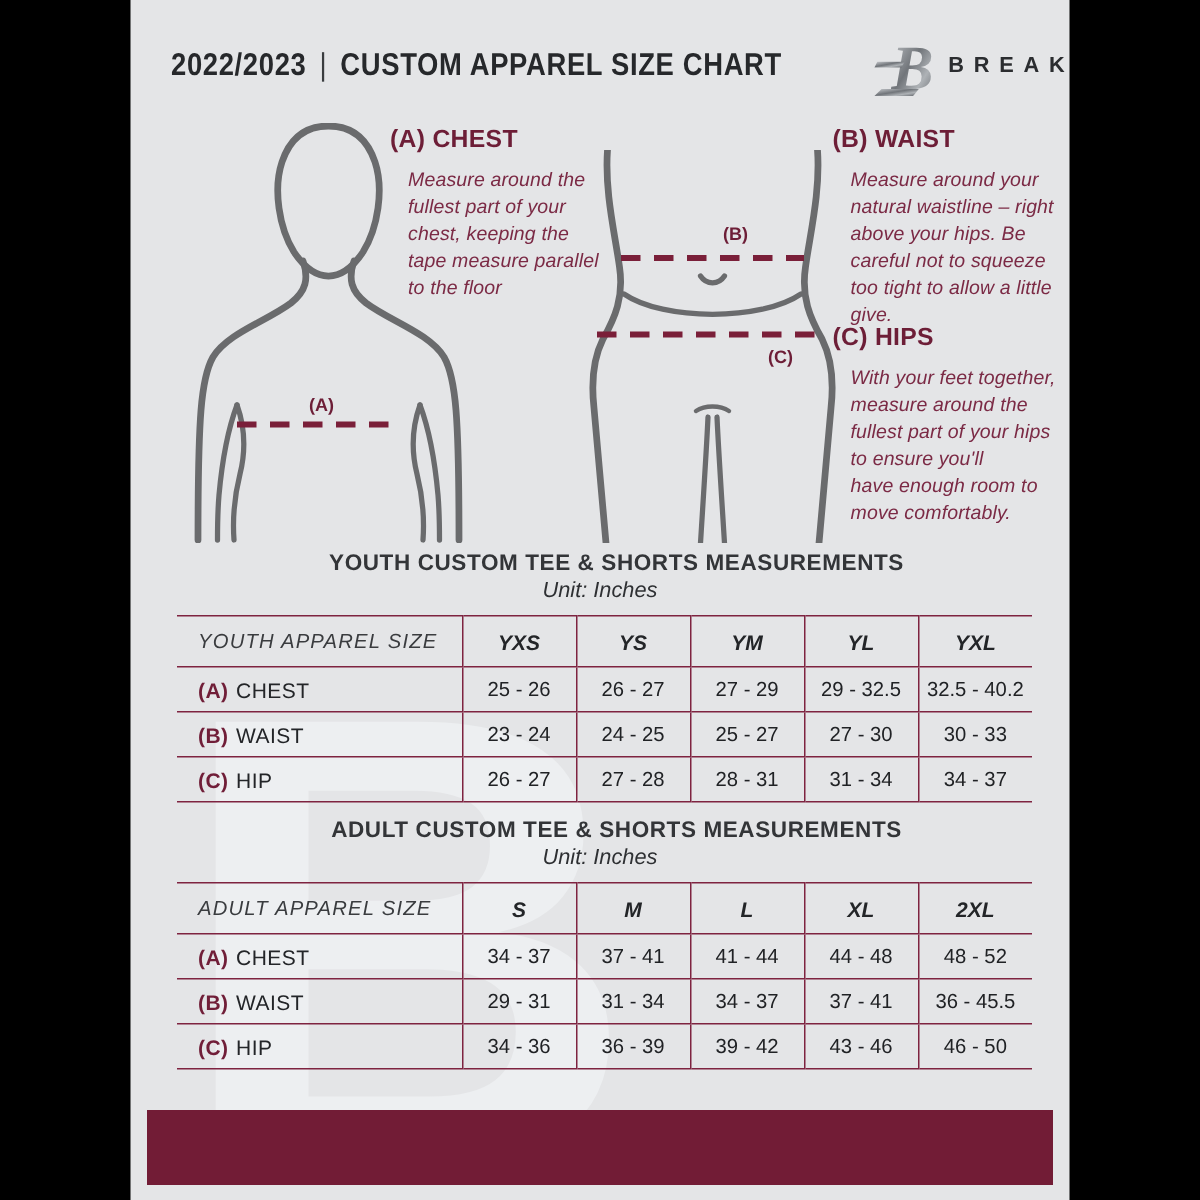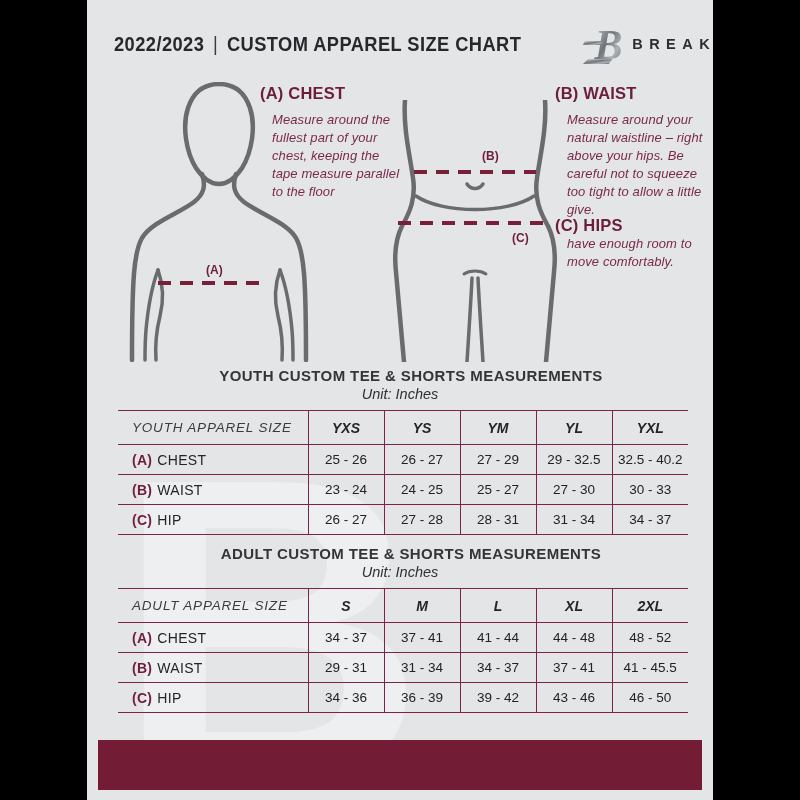--- a/index.html
+++ b/index.html
@@ -113,20 +113,21 @@
     <div class="instr" style="left:173px;top:84px;width:146px;">
       <h3>(A) CHEST</h3>
       <p>Measure around the fullest part of your chest, keeping the tape measure parallel to the floor</p>
     </div>
     <div class="instr" style="left:468px;top:84px;width:152px;">
       <h3>(B) WAIST</h3>
       <p>Measure around your natural waistline – right above your hips. Be careful not to squeeze too tight to allow a little give.</p>
     </div>
     <div class="instr" style="left:468px;top:216px;width:152px;">
       <h3>(C) HIPS</h3>
+      <p>With your feet together, measure around the fullest part of your hips to ensure you'll</p>
       <p class="cont">have enough room to move comfortably.</p>
     </div>
 
     <div class="sec-title" style="top:367px;">YOUTH CUSTOM TEE &amp; SHORTS MEASUREMENTS</div>
     <div class="sec-unit" style="top:386px;">Unit: Inches</div>
     <table class="size-table" style="top:410px;">
       <colgroup>
           <col class="lbl">
           <col>
           <col>
@@ -197,21 +198,21 @@
         <td>41 - 44</td>
         <td>44 - 48</td>
         <td>48 - 52</td>
       </tr>
       <tr>
         <td class="rowlbl"><b>(B)</b><span>WAIST</span></td>
         <td>29 - 31</td>
         <td>31 - 34</td>
         <td>34 - 37</td>
         <td>37 - 41</td>
-        <td>41 - 45.5</td>
+        <td>36 - 45.5</td>
       </tr>
       <tr>
         <td class="rowlbl"><b>(C)</b><span>HIP</span></td>
         <td>34 - 36</td>
         <td>36 - 39</td>
         <td>39 - 42</td>
         <td>43 - 46</td>
         <td>46 - 50</td>
       </tr>
     </tbody>

